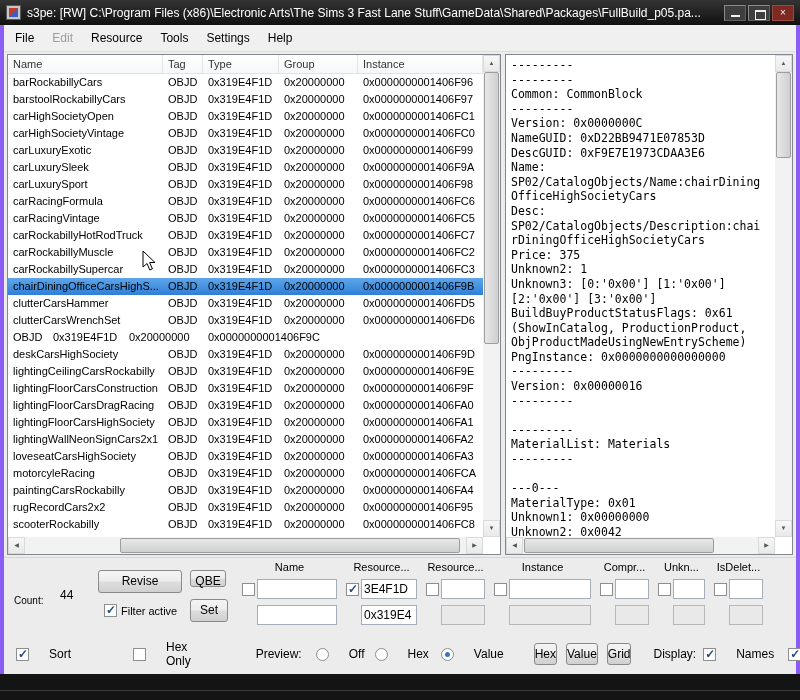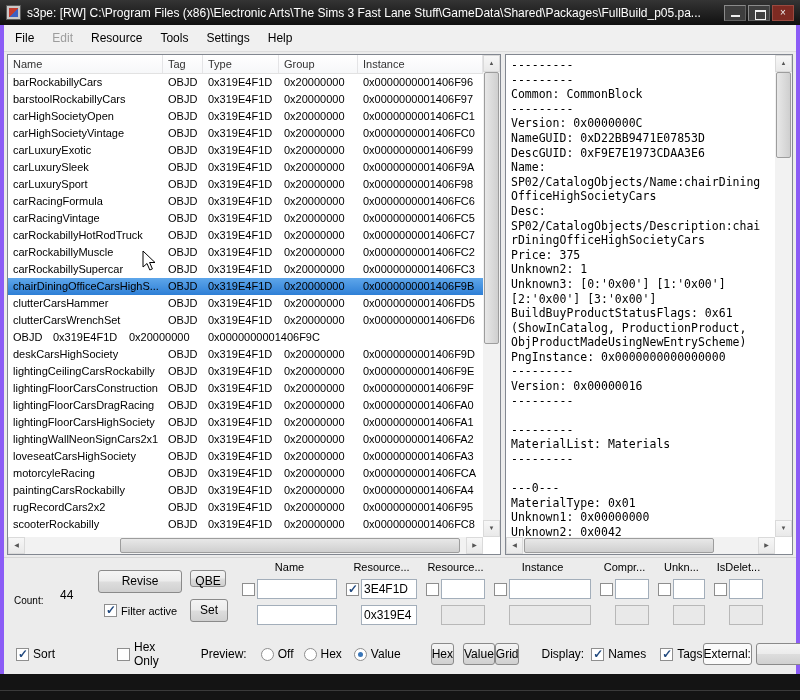--- a/index.html
+++ b/index.html
@@ -95,21 +95,21 @@
   .fcol { display:flex; flex-direction:column; }
   .flabel { font-size:11px; text-align:center; height:14px; white-space:nowrap; }
   .frow { display:flex; align-items:center; gap:2px; height:22px; margin-top:3px; }
   .frow.r2 { margin-left:15px; margin-top:4px; }
   .tb { height:20px; border:1px solid #a3aeba; background:#fff;
     font:12px "Liberation Sans",sans-serif; padding:0 2px; }
   .tb.disabled { background:#e9e9e9; border-color:#b8b8b8; }
 
   .toolbar { position:absolute; left:0; right:0; top:84px; height:24px;
     display:flex; align-items:center; padding:0 12px; }
-  .tb-check { display:flex; align-items:center; gap:4px; font-size:12px; }
+  .tb-check { display:flex; align-items:center; gap:20px; font-size:12px; }
   .tb-label { font-size:12px; }
   .toolbar .btn2 { background:linear-gradient(#f4f4f4,#ececec 48%,#dddddd 52%,#d0d0d0);
     border:1px solid #8a8a8a; border-radius:3px; font-size:12px; text-align:center;
     height:22px; line-height:20px; }
   .toolbar .btn2.light { background:#fbfbfb; }
   .toolbar .btn2.disabled { color:#9a9a9a; }
 
   .bottom-frame { position:absolute; left:0; right:0; bottom:0; height:26px; background:#141414; }
   .bottom-frame::after { content:""; position:absolute; left:0; right:0; bottom:9px; height:1px; background:#3a3a3a; }
 
@@ -490,36 +490,36 @@
 
       <div class="toolbar">
         <label class="tb-check">
           <span class="cb checked"></span>
           <span>Sort</span>
         </label>
         <label class="tb-check" style="margin-left:22px;padding-left:40px;">
           <span class="cb"></span>
           <span>Hex Only</span>
         </label>
-        <span class="tb-label" style="margin-left:42px;">Preview:</span>
+        <span class="tb-label" style="margin-left:65px;">Preview:</span>
         <label class="tb-check" style="margin-left:14px;">
           <span class="radio"></span>
           <span>Off</span>
         </label>
         <label class="tb-check" style="margin-left:10px;">
           <span class="radio"></span>
           <span>Hex</span>
         </label>
         <label class="tb-check" style="margin-left:12px;">
           <span class="radio checked"></span>
           <span>Value</span>
         </label>
         <div class="btn2" style="margin-left:30px;width:46px;">Hex</div>
         <div class="btn2" style="margin-left:9px;width:50px;">Value</div>
-        <div class="btn2" style="width:50px;">Grid</div>
+        <div class="btn2" style="margin-left:9px;width:50px;">Grid</div>
         <span class="tb-label" style="margin-left:22px;">Display:</span>
         <label class="tb-check" style="margin-left:7px;">
           <span class="cb checked"></span>
           <span>Names</span>
         </label>
         <label class="tb-check" style="margin-left:14px;">
           <span class="cb checked"></span>
           <span>Tags</span>
         </label>
         <div class="btn2 light" style="margin-left:auto;width:56px;">External:</div>

